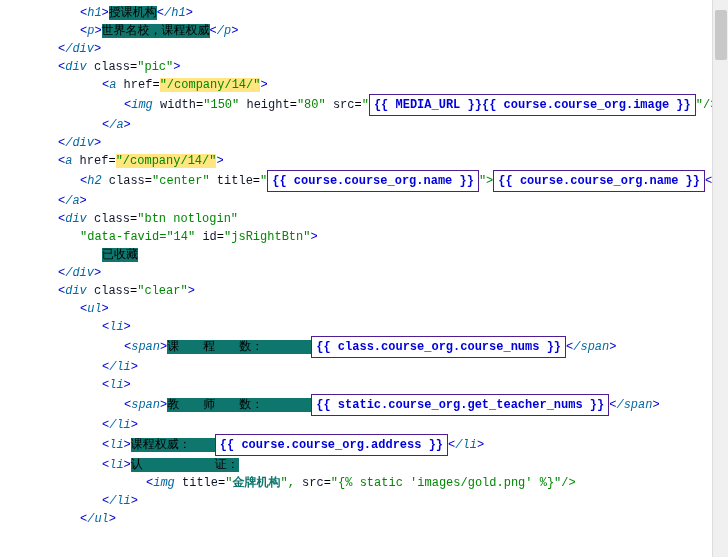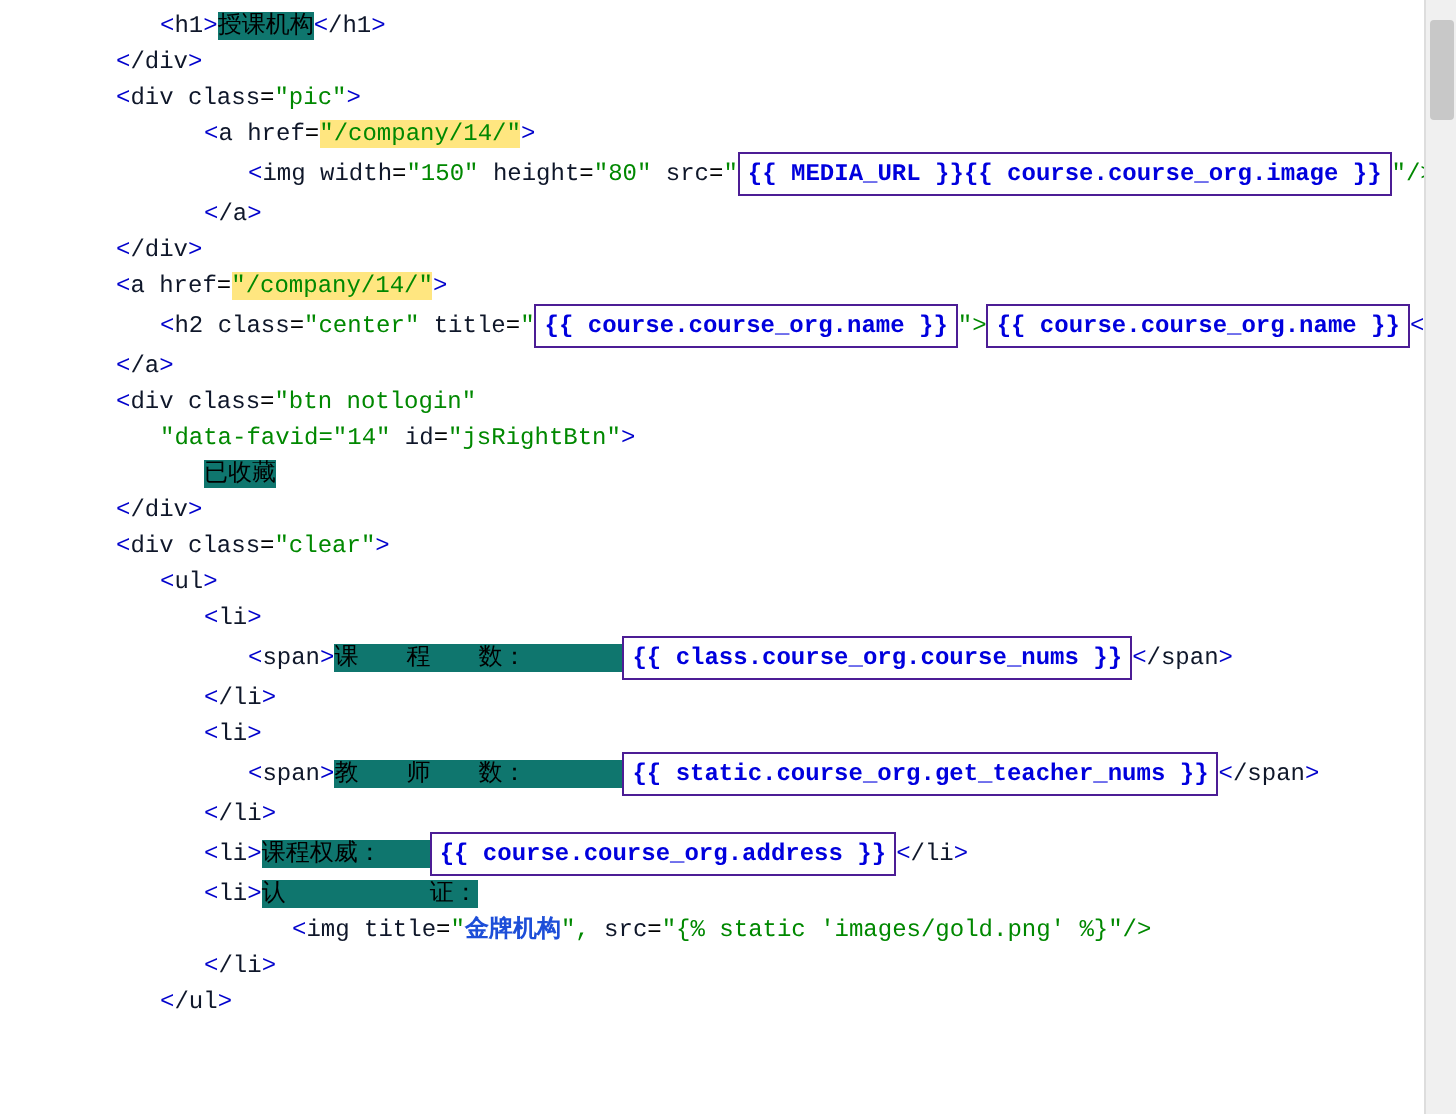--- a/index.html
+++ b/index.html
@@ -15,27 +15,27 @@
     overflow: hidden;
   }
   .line { display: block; }
   .indent { display: inline-block; }
   .i1 { width: 58px; }
   .i2 { width: 80px; }
   .i3 { width: 102px; }
   .i4 { width: 124px; }
   .i5 { width: 146px; }
   .ang { color: #0000cc; }
-  .tag { color: #0f172a; }
+  .tag { color: #0369a1; font-style: italic; }
   .attr { color: #0f172a; }
   .eq { color: #000; }
   .val { color: #008800; }
   .text { color: #000; background: #0f766e; }
   .expr { color: #0000dd; font-weight: bold; }
-  .boldgreen { color: #1d4ed8; font-weight: bold; }
+  .boldgreen { color: #0f766e; font-weight: bold; }
   .yellowhl { background: #ffe680; }
   .redbox {
     border: 1px solid #4c1d95;
     padding: 1px 4px;
     display: inline-block;
     background: #fff;
   }
   .scrollbar {
     position: absolute;
     right: 0;
@@ -55,20 +55,21 @@
     border-radius: 2px;
   }
 </style>
 </head>
 <body>
 
 <div>
 
 <span class="line"><span class="indent i2"></span><span class="ang">&lt;</span><span class="tag">h1</span><span class="ang">&gt;</span><span class="text">授课机构</span><span class="ang">&lt;</span><span class="tag">/h1</span><span class="ang">&gt;</span></span>
 
+<span class="line"><span class="indent i2"></span><span class="ang">&lt;</span><span class="tag">p</span><span class="ang">&gt;</span><span class="text">世界名校，课程权威</span><span class="ang">&lt;</span><span class="tag">/p</span><span class="ang">&gt;</span></span>
 
 <span class="line"><span class="indent i1"></span><span class="ang">&lt;</span><span class="tag">/div</span><span class="ang">&gt;</span></span>
 
 <span class="line"><span class="indent i1"></span><span class="ang">&lt;</span><span class="tag">div</span> <span class="attr">class</span><span class="eq">=</span><span class="val">"pic"</span><span class="ang">&gt;</span></span>
 
 <span class="line"><span class="indent i3"></span><span class="ang">&lt;</span><span class="tag">a</span> <span class="attr">href</span><span class="eq">=</span><span class="val yellowhl">"/company/14/"</span><span class="ang">&gt;</span></span>
 
 <span class="line"><span class="indent i4"></span><span class="ang">&lt;</span><span class="tag">img</span> <span class="attr">width</span><span class="eq">=</span><span class="val">"150"</span> <span class="attr">height</span><span class="eq">=</span><span class="val">"80"</span> <span class="attr">src</span><span class="eq">=</span><span class="val">"</span><span class="redbox"><span class="expr">{{ MEDIA_URL }}</span><span class="expr">{{ course.course_org.image }}</span></span><span class="val">"/&gt;</span></span>
 
 <span class="line"><span class="indent i3"></span><span class="ang">&lt;</span><span class="tag">/a</span><span class="ang">&gt;</span></span>

